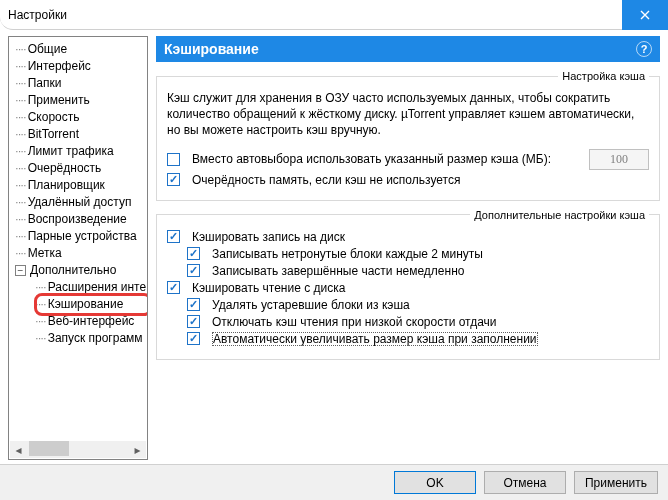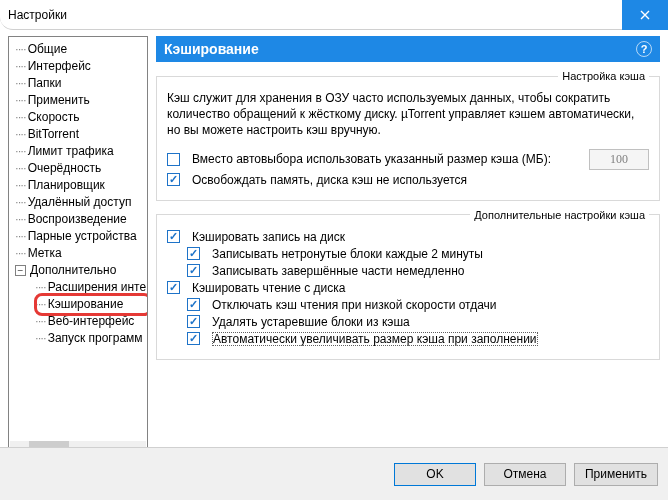--- a/index.html
+++ b/index.html
@@ -134,21 +134,21 @@
     background: #f5f5f5;
     color: #808080;
     text-align: center;
     font-size: 12px;
     padding: 0;
     font-family: Liberation Serif, serif;
   }
   .indent1 { margin-left: 20px; }
   .dotted-focus { outline: 1px dotted #606060; outline-offset: -1px; padding: 0 1px; }
   .buttonbar {
-    height: 53px;
+    height: 36px;
     border-top: 1px solid #d0d0d0;
     background: #f0f0f0;
     display: flex; align-items: center; justify-content: flex-end;
     gap: 8px;
     padding: 0 10px;
     position: absolute;
     bottom: 0; left: 0; right: 0;
   }
   .btn {
     min-width: 82px; height: 23px;
@@ -269,21 +269,21 @@
     <fieldset>
       <legend>Настройка кэша</legend>
       <div class="desc">Кэш служит для хранения в ОЗУ часто используемых данных, чтобы сократить количество обращений к жёсткому диску. µTorrent управляет кэшем автоматически, но вы можете настроить кэш вручную.</div>
       <div class="row">
         <span class="check"></span>
         <span style="flex:1">Вместо автовыбора использовать указанный размер кэша (МБ):</span>
         <input class="numinput" disabled="" value="100" style="">
       </div>
       <div class="row">
         <span class="check checked"></span>
-        <span>Освобождать память, диска кэш не используется</span>
+        <span>Очерёдность память, если кэш не используется</span>
       </div>
     </fieldset>
 
     <fieldset>
       <legend>Дополнительные настройки кэша</legend>
       <div class="row">
         <span class="check checked"></span>
         <span>Кэшировать запись на диск</span>
       </div>
       <div class="row indent1">
@@ -293,25 +293,25 @@
       <div class="row indent1">
         <span class="check checked"></span>
         <span>Записывать завершённые части немедленно</span>
       </div>
       <div class="row">
         <span class="check checked"></span>
         <span>Кэшировать чтение с диска</span>
       </div>
       <div class="row indent1">
         <span class="check checked"></span>
+        <span>Удалять устаревшие блоки из кэша</span>
+      </div>
+      <div class="row indent1">
+        <span class="check checked"></span>
         <span>Отключать кэш чтения при низкой скорости отдачи</span>
-      </div>
-      <div class="row indent1">
-        <span class="check checked"></span>
-        <span>Удалять устаревшие блоки из кэша</span>
       </div>
       <div class="row indent1">
         <span class="check checked"></span>
         <span class="dotted-focus">Автоматически увеличивать размер кэша при заполнении</span>
       </div>
     </fieldset>
   </div>
 </div>
 
 <div class="buttonbar">

